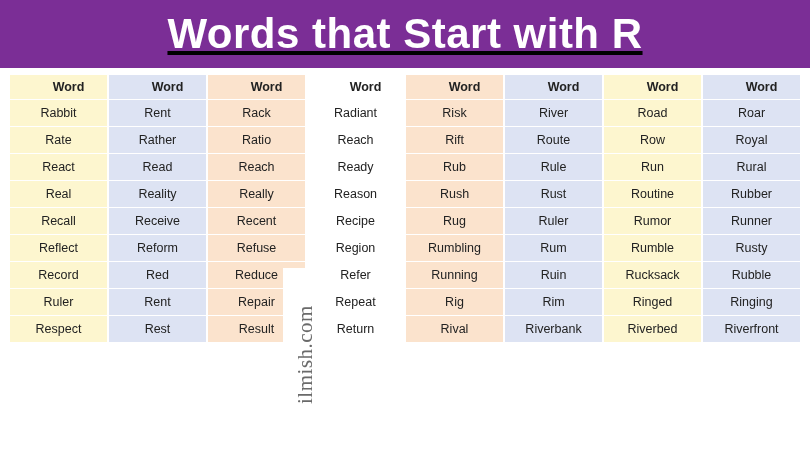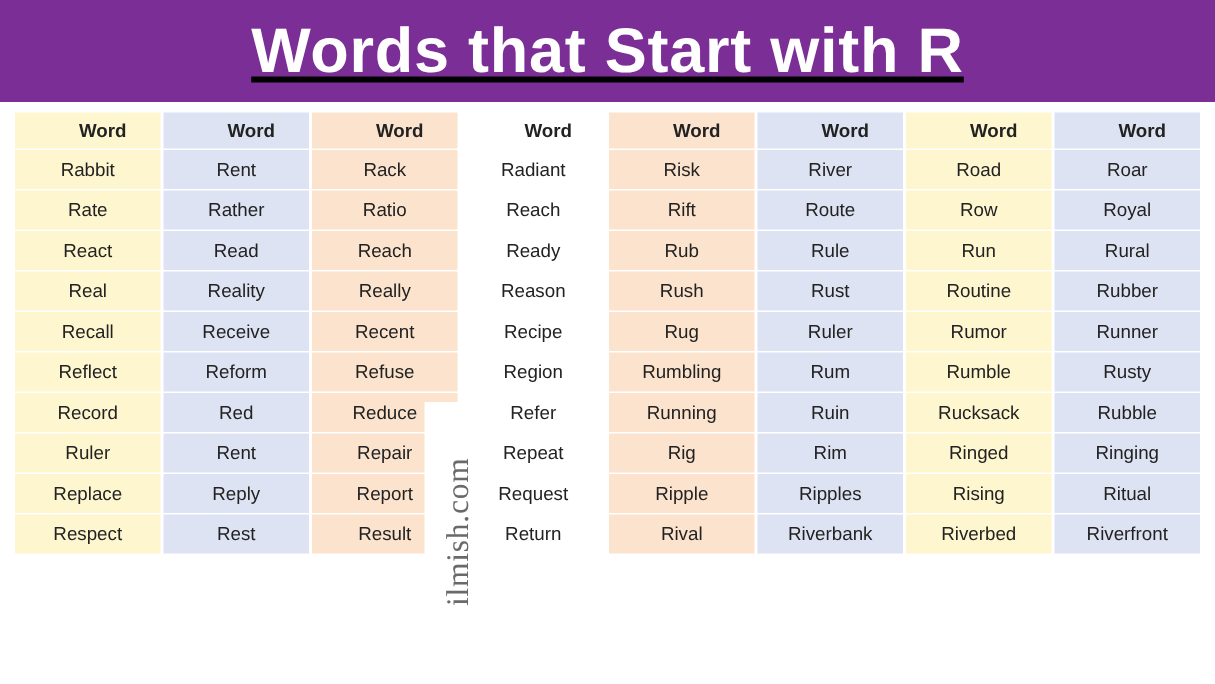--- a/index.html
+++ b/index.html
@@ -190,30 +190,20 @@
           <td class="c-yellow">Ruler</td>
           <td class="c-blue">Rent</td>
           <td class="c-orange">Repair</td>
           <td class="c-white">Repeat</td>
           <td class="c-orange">Rig</td>
           <td class="c-blue">Rim</td>
           <td class="c-yellow">Ringed</td>
           <td class="c-blue">Ringing</td>
         </tr>
         <tr>
-          <td class="c-yellow">Replace</td>
-          <td class="c-blue">Reply</td>
-          <td class="c-orange">Report</td>
-          <td class="c-white">Request</td>
-          <td class="c-orange">Ripple</td>
-          <td class="c-blue">Ripples</td>
-          <td class="c-yellow">Rising</td>
-          <td class="c-blue">Ritual</td>
-        </tr>
-        <tr>
           <td class="c-yellow">Respect</td>
           <td class="c-blue">Rest</td>
           <td class="c-orange">Result</td>
           <td class="c-white">Return</td>
           <td class="c-orange">Rival</td>
           <td class="c-blue">Riverbank</td>
           <td class="c-yellow">Riverbed</td>
           <td class="c-blue">Riverfront</td>
         </tr>
       </tbody>

